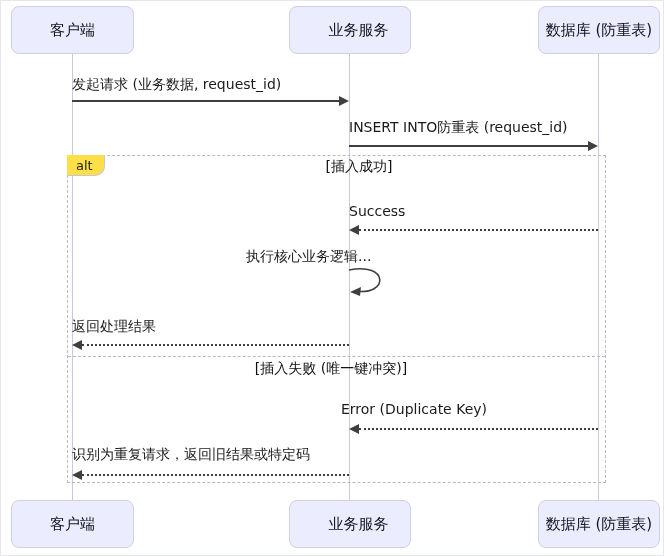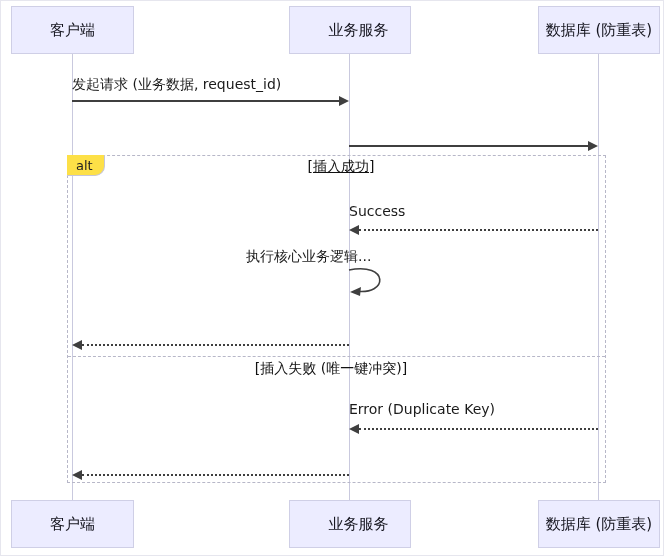--- a/index.html
+++ b/index.html
@@ -4,21 +4,21 @@
 <style>
   html,body{margin:0;padding:0;background:#fff;}
   .canvas{
     position:relative;width:664px;height:556px;background:#ffffff;
     border:1px solid #e6e6ee;box-sizing:border-box;overflow:hidden;
     font-family:"DejaVu Sans","Liberation Sans",sans-serif;color:#1a1a1a;
   }
   
   .actor{
     position:absolute;height:48px;box-sizing:border-box;
-    background:#ECECFF;border:1px solid #cfcfe6;border-radius:0;
+    background:#ECECFF;border:1px solid #cfcfe6;border-radius:8px;
     display:flex;align-items:center;justify-content:center;
     font-size:15px;color:#15151f;z-index:5;
   }
   .actor.top{top:5px;}
   .actor.bottom{top:499px;}
   .actor.a-client{left:10px;width:123px;}
   .actor.a-service{left:288px;width:122px;padding-left:17px;}
   .actor.a-db{left:537px;width:122px;}
   
   .lifeline{position:absolute;top:53px;height:446px;width:1px;background:#c9c9de;z-index:1;}
@@ -55,48 +55,51 @@
 <body>
 
 <div class="canvas">
 
   <div class="lifeline ll-client"></div>
   <div class="lifeline ll-service"></div>
   <div class="lifeline ll-db"></div>
 
   <div class="alt-frame"></div>
   <div class="alt-tab">alt</div>
-  <div class="alt-cond" style="left:240px;top:157px;width:200px;text-decoration:underline;">[插入成功]</div>
+  <div class="alt-cond" style="left:258px;top:157px;width:200px;">[插入成功]</div>
   <div class="alt-divider"></div>
   <div class="alt-cond" style="left:230px;top:359px;width:200px;">[插入失败 (唯一键冲突)]</div>
 
   <div class="msg-label" style="left:71px;top:74px;width:277px;">发起请求 (业务数据, request_id)</div>
   <div class="msg-line solid" style="left:71px;top:99px;width:267px;"></div>
   <div class="arrow right" style="left:338px;top:95px;"></div>
 
+  <div class="msg-label" style="left:348px;top:117px;width:249px;">INSERT INTO防重表 (request_id)</div>
   <div class="msg-line solid" style="left:348px;top:144px;width:239px;"></div>
   <div class="arrow right" style="left:587px;top:140px;"></div>
 
   <div class="msg-label" style="left:348px;top:201px;width:249px;">Success</div>
   <div class="msg-line dotted" style="left:358px;top:228px;width:239px;"></div>
   <div class="arrow left" style="left:348px;top:224px;"></div>
 
   <div class="msg-label" style="left:245px;top:246px;width:200px;">执行核心业务逻辑...</div>
   <svg class="selfloop" width="56" height="36" viewBox="0 0 56 36">
     <path d="M 8 6 C 48 -2 48 32 14 27" stroke="#3f3f3f" stroke-width="1.6" fill="none"></path>
     <polygon points="9,28 20,23 19,32" fill="#3f3f3f"></polygon>
   </svg>
 
+  <div class="msg-label" style="left:71px;top:316px;width:277px;">返回处理结果</div>
   <div class="msg-line dotted" style="left:81px;top:343px;width:267px;"></div>
   <div class="arrow left" style="left:71px;top:339px;"></div>
 
-  <div class="msg-label" style="left:348px;top:399px;width:249px;">Error (Duplicate Key)</div>
+  <div class="msg-label" style="left:340px;top:399px;width:249px;">Error (Duplicate Key)</div>
   <div class="msg-line dotted" style="left:358px;top:427px;width:239px;"></div>
   <div class="arrow left" style="left:348px;top:423px;"></div>
 
+  <div class="msg-label" style="left:71px;top:444px;width:277px;">识别为重复请求，返回旧结果或特定码</div>
   <div class="msg-line dotted" style="left:81px;top:473px;width:267px;"></div>
   <div class="arrow left" style="left:71px;top:469px;"></div>
 
   <div class="actor top a-client">客户端</div>
   <div class="actor top a-service">业务服务</div>
   <div class="actor top a-db">数据库 (防重表)</div>
 
   <div class="actor bottom a-client">客户端</div>
   <div class="actor bottom a-service">业务服务</div>
   <div class="actor bottom a-db">数据库 (防重表)</div>

